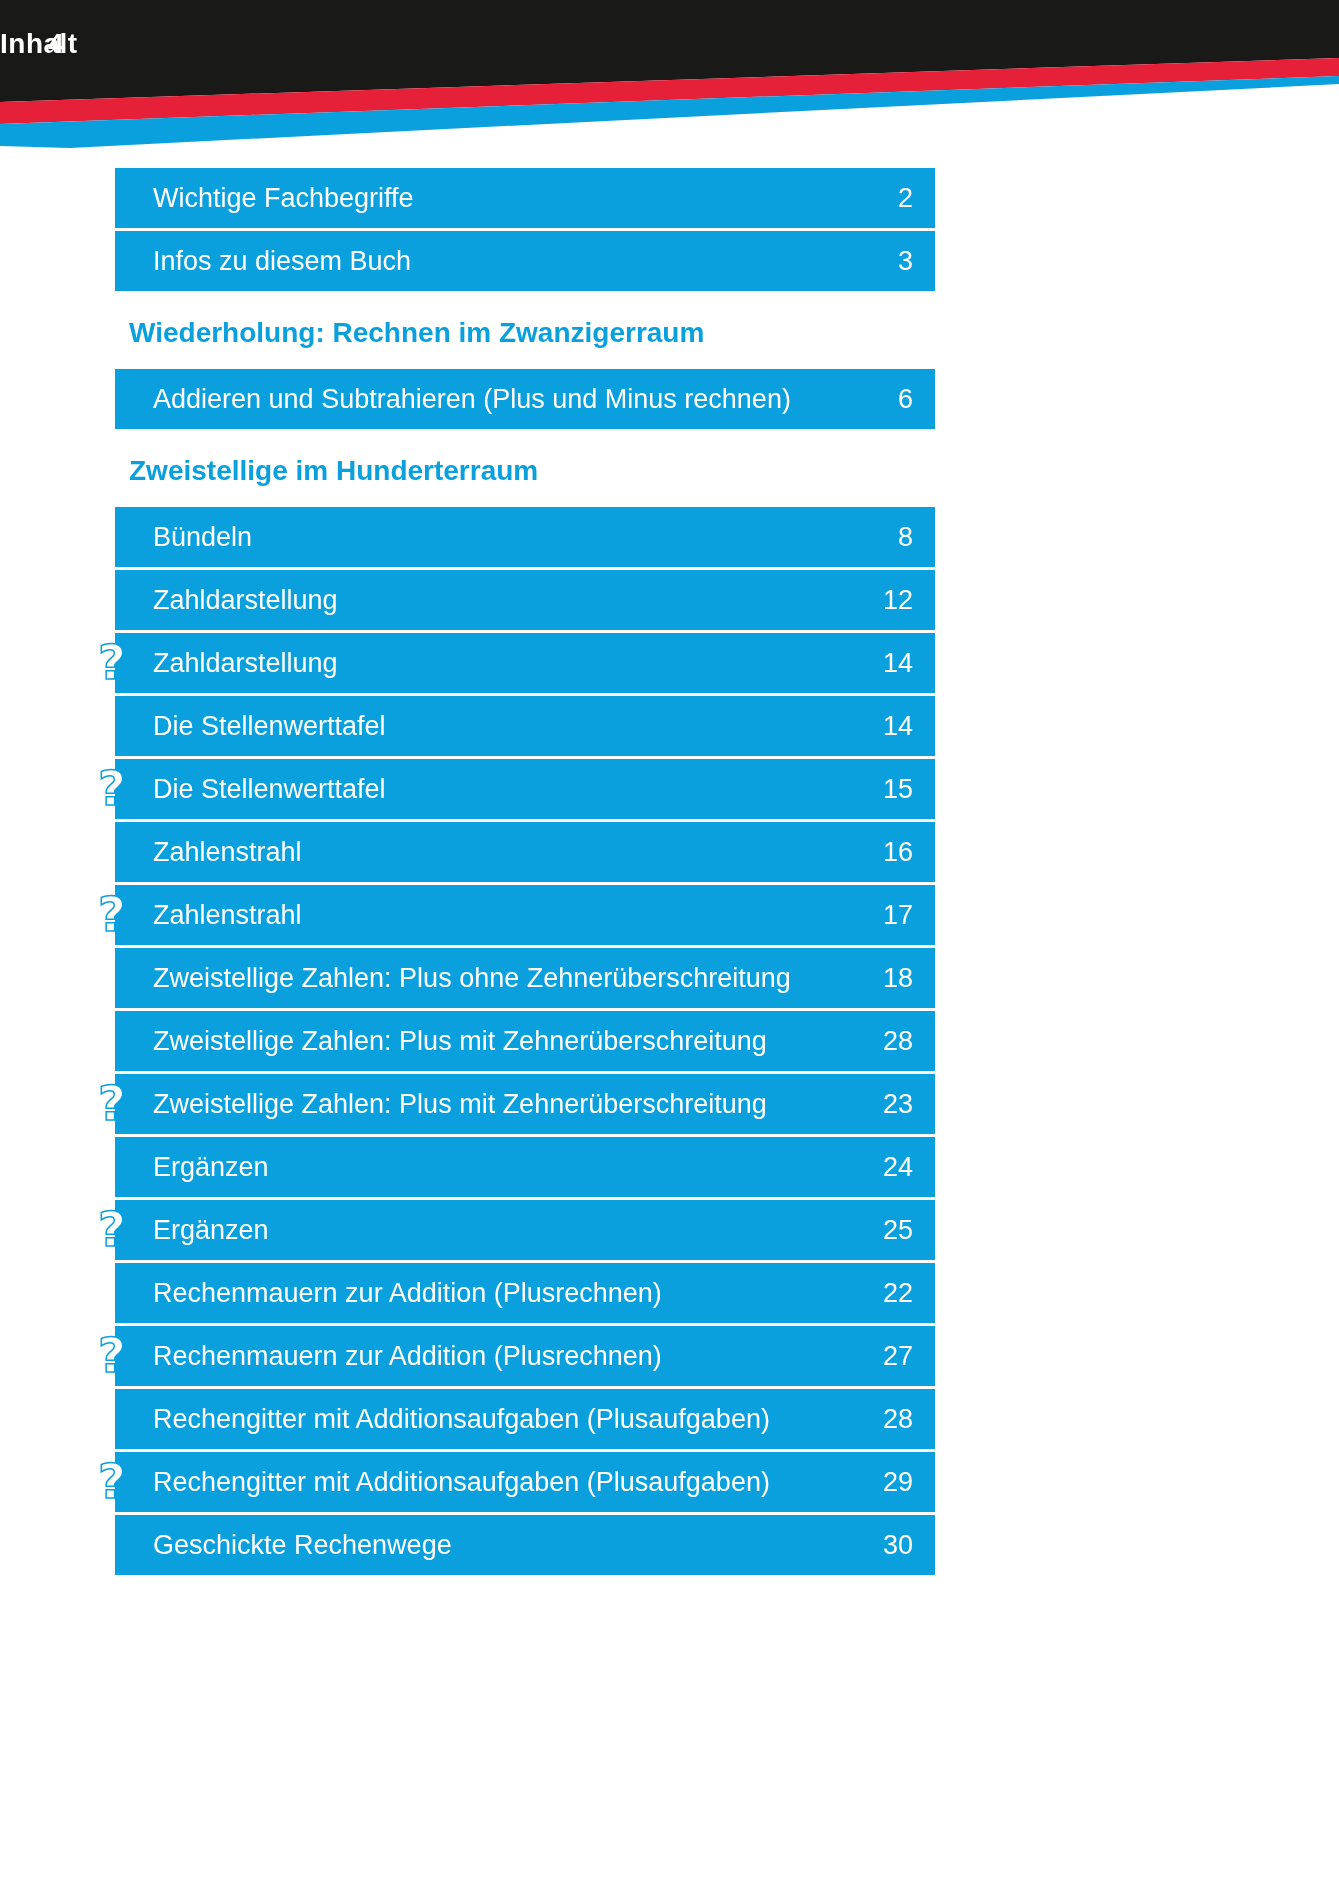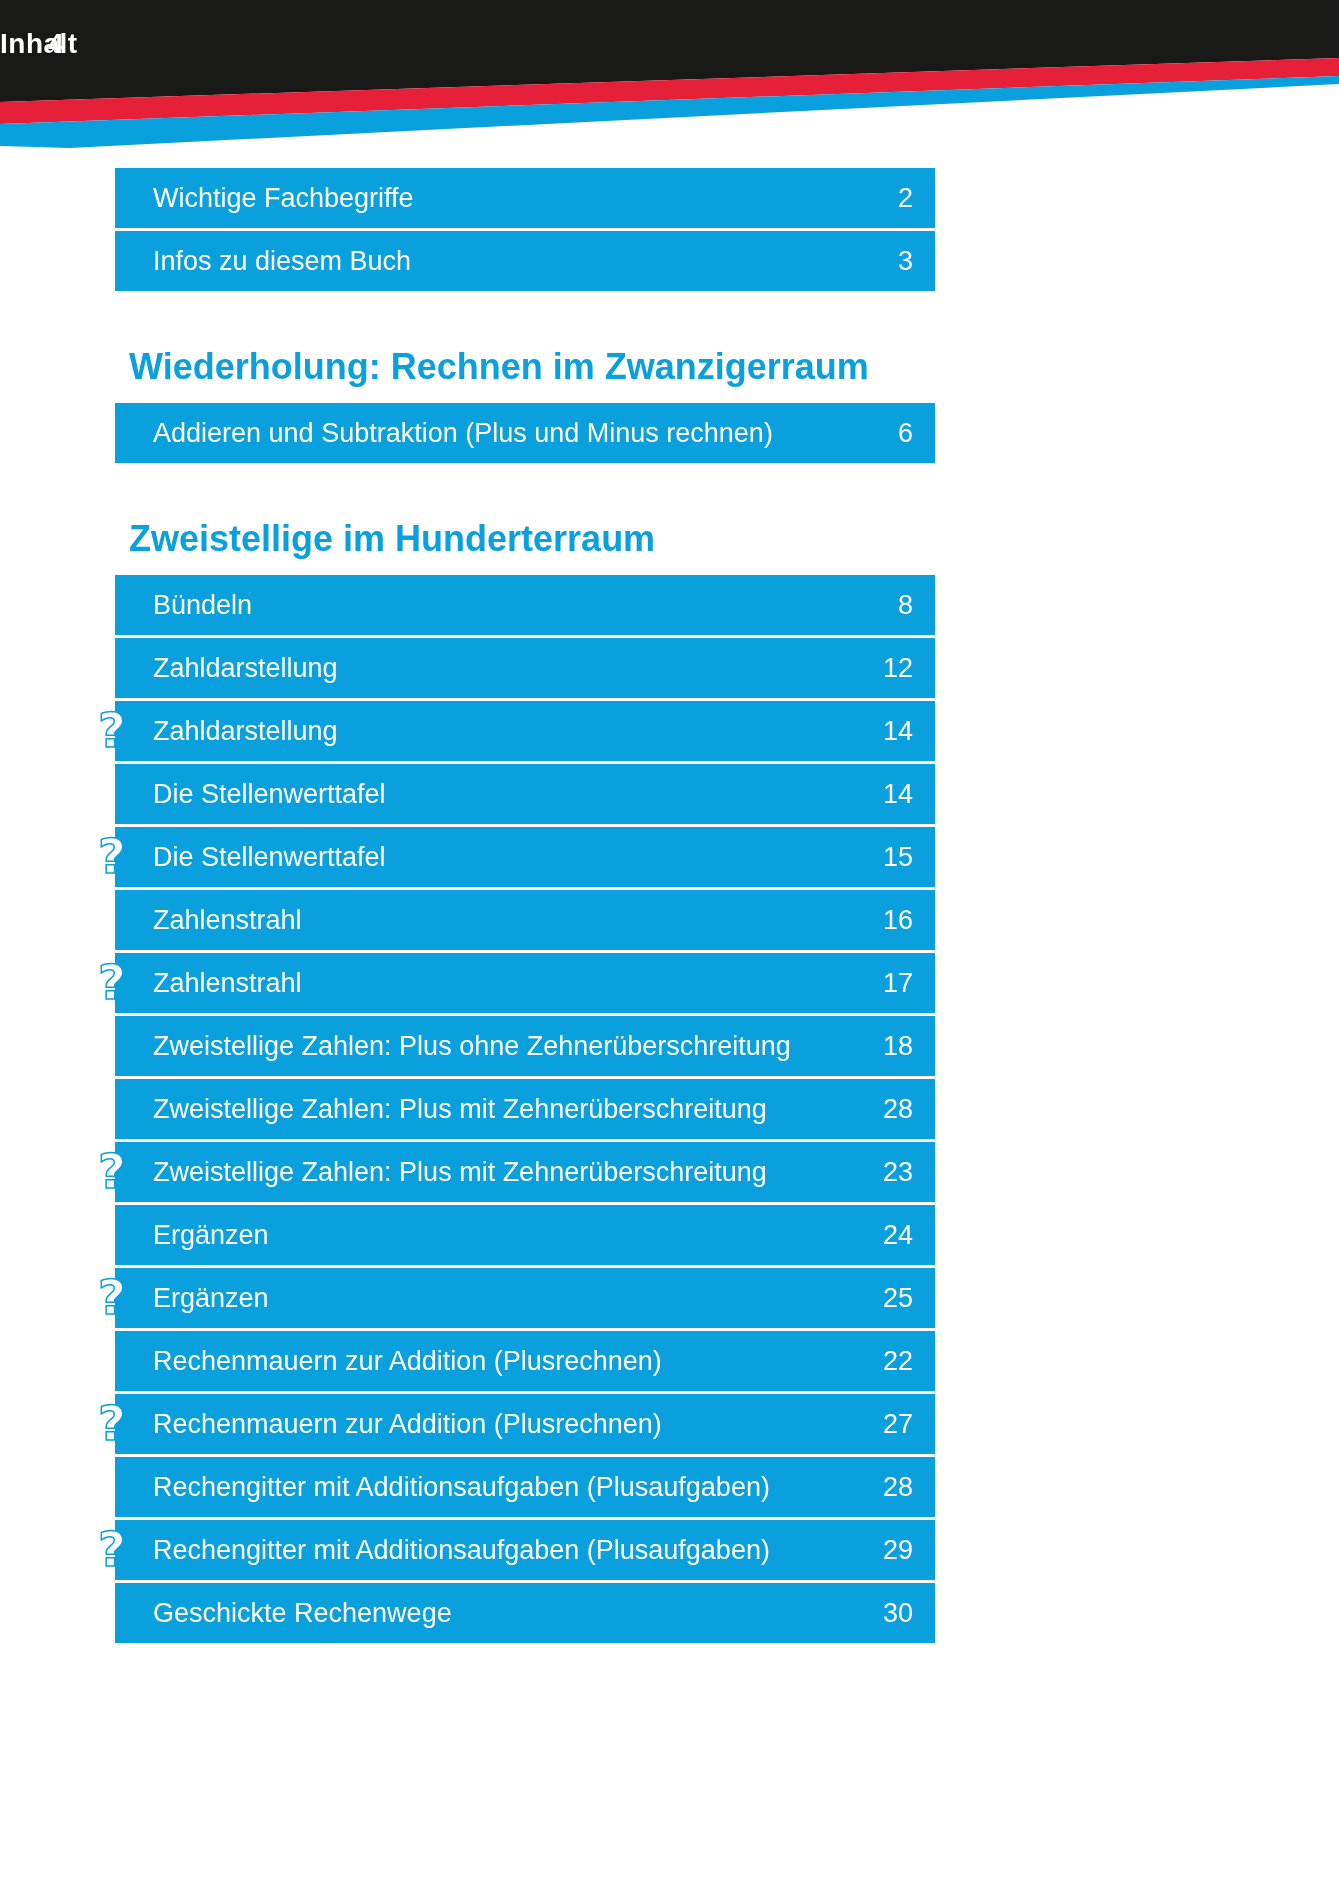--- a/index.html
+++ b/index.html
@@ -54,25 +54,25 @@
   
   .toc {
     position: absolute;
     top: 168px;
     left: 115px;
     width: 820px;
   }
   .section-heading {
     color: var(--bar-blue);
     font-weight: bold;
-    font-size: 36px;
+    font-size: 28px;
     line-height: 36px;
     height: 36px;
     padding-left: 14px;
-    margin: 58px 0 18px 0;
+    margin: 24px 0 18px 0;
   }
   .toc-row {
     position: relative;
     height: 60px;
     margin-bottom: 3px;
     background: var(--bar-blue);
     color: #ffffff;
     display: flex;
     align-items: center;
     font-size: 27px;
@@ -123,21 +123,21 @@
       <div class="toc-row">
         <span class="label">Wichtige Fachbegriffe</span>
         <span class="page">2</span>
       </div>
       <div class="toc-row">
         <span class="label">Infos zu diesem Buch</span>
         <span class="page">3</span>
       </div>
       <div class="section-heading">Wiederholung: Rechnen im Zwanzigerraum</div>
       <div class="toc-row">
-        <span class="label">Addieren und Subtraktion (Plus und Minus rechnen)</span>
+        <span class="label">Addieren und Subtrahieren (Plus und Minus rechnen)</span>
         <span class="page">6</span>
       </div>
       <div class="section-heading">Zweistellige im Hunderterraum</div>
       <div class="toc-row">
         <span class="label">Bündeln</span>
         <span class="page">8</span>
       </div>
       <div class="toc-row">
         <span class="label">Zahldarstellung</span>
         <span class="page">12</span>

